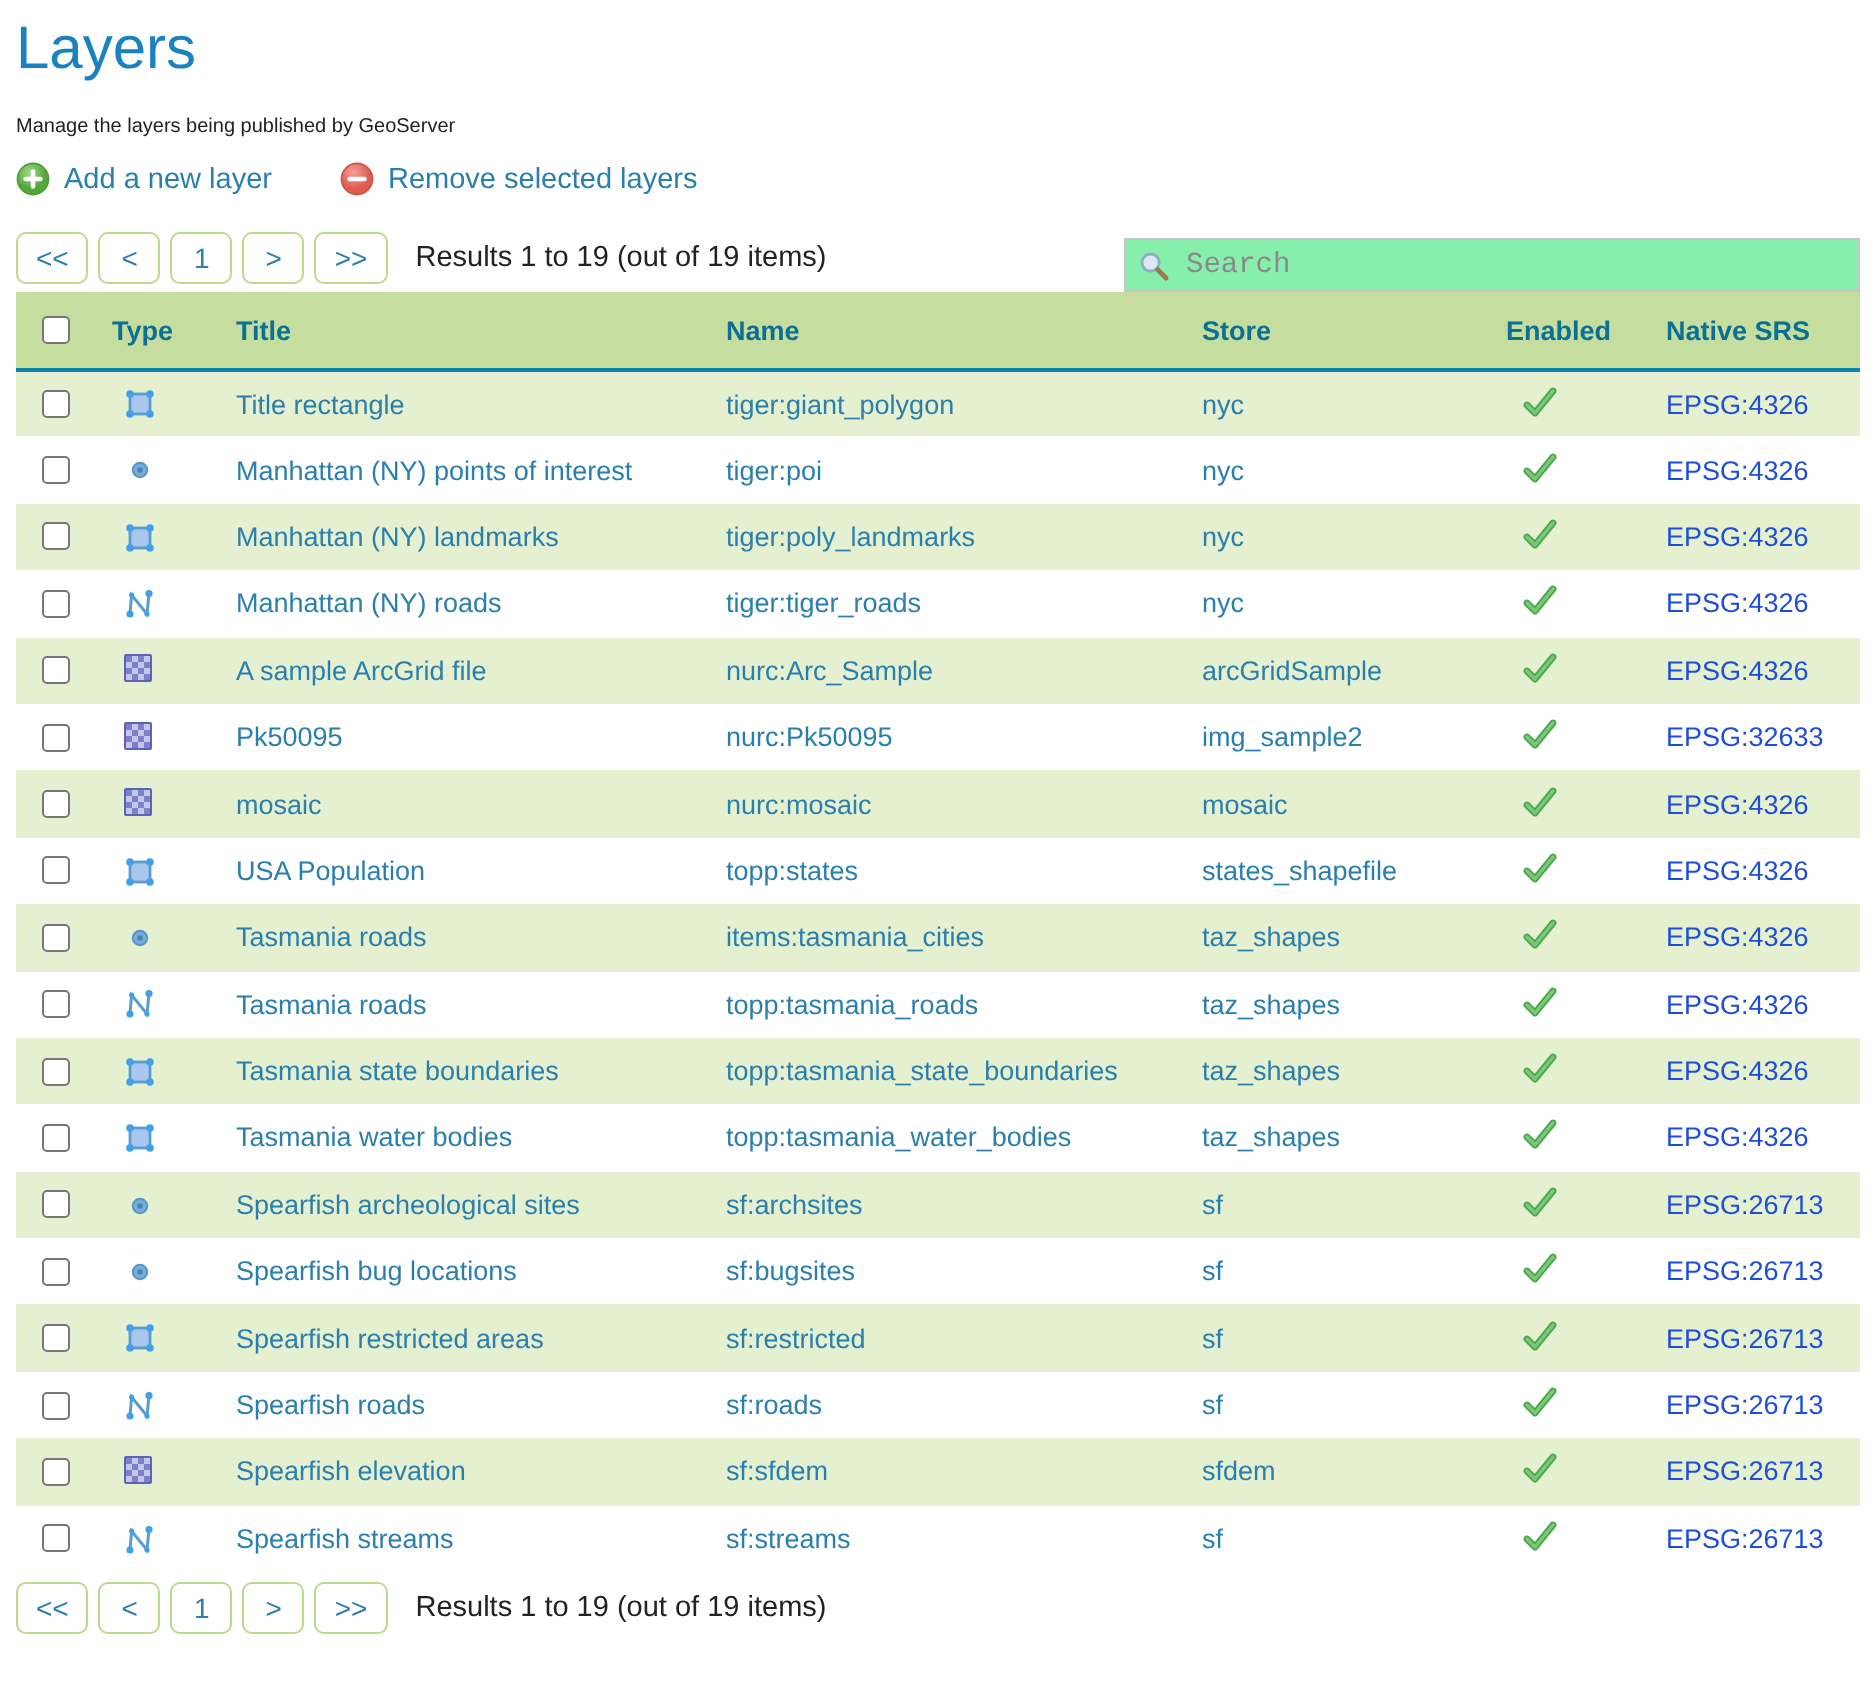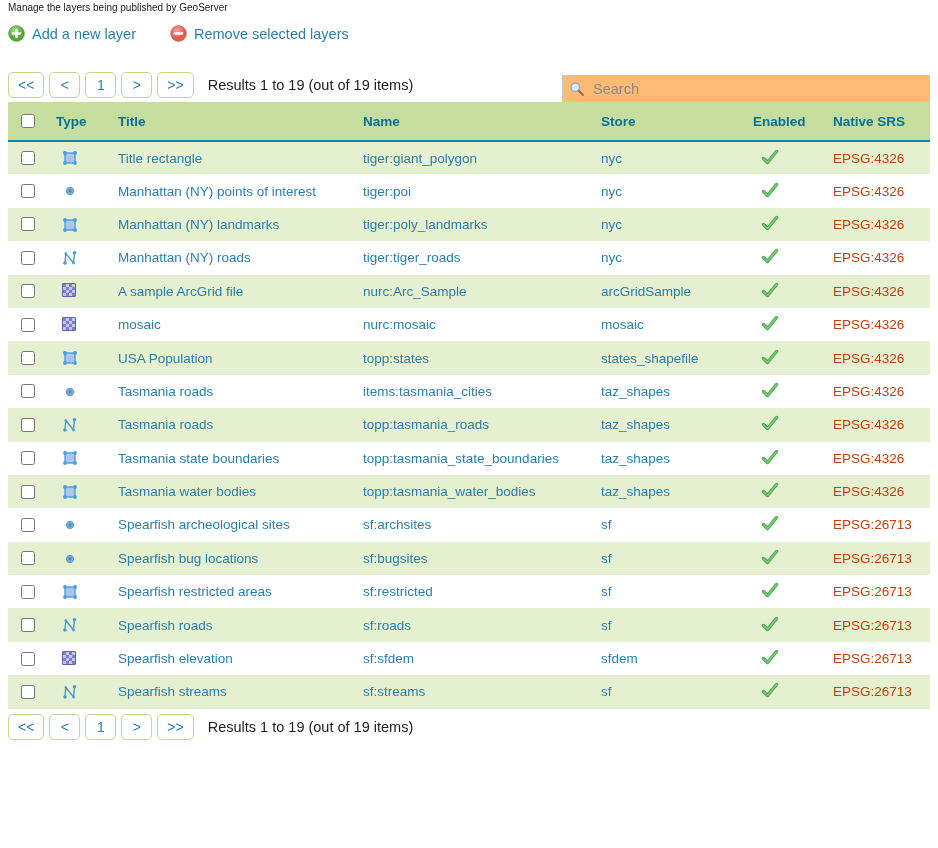--- a/index.html
+++ b/index.html
@@ -13,75 +13,76 @@
     --check-green:#5cb85c;
   }
   *{box-sizing:border-box;}
   body{
     margin:0; background:#fff; color:#222;
     font-family:"Liberation Sans","DejaVu Sans",sans-serif;
   }
   .page{padding:2px 8px 8px; width:938px;}
   h1{color:var(--heading); font-size:30px; font-weight:400; margin:6px 0 16px;}
   .subtitle{font-size:10px; margin:0 0 12px; color:#222;}
-  .actions{display:flex; gap:34px; align-items:center; margin:0 0 28px;}
+  .actions{display:flex; gap:34px; align-items:center; margin:0 0 16px;}
   .action{display:flex; align-items:center; gap:7px; color:var(--link); font-size:14.5px; text-decoration:none; cursor:pointer;}
   .action .icon{display:inline-flex; width:17px; height:17px;}
   .toolbar{display:flex; justify-content:space-between; align-items:flex-end; margin-bottom:0;}
   .pager{display:flex; align-items:center; gap:5px; padding:2px 0 4px;}
   .pbtn{
     min-width:31px; height:26px; padding:0 9px;
     border:1px solid var(--pager-border); border-radius:5px;
     background:#fff; color:var(--link); font-size:14px;
     display:inline-flex; align-items:center; justify-content:center; cursor:pointer;
     font-family:inherit;
   }
   .results{margin-left:9px; font-size:14.5px; color:#222;}
   .searchbox{position:relative; width:368px;}
   .searchbox input{
-    width:100%; height:27px; border:1px solid #c6c6c6; background:#fdba74;
-    padding:0 6px 0 30px; font-size:14.5px; color:#444; outline:none;
+    width:100%; height:27px; border:1px solid #c6c6c6; background:#86efac;
+    padding:0 6px 0 30px; font-size:14.5px; color:#444; outline:none;font-family:Liberation Mono, monospace;
   }
   .searchbox input::placeholder{color:#8a8a8a;}
   .search-icon{position:absolute; left:7px; top:6px; width:16px; height:16px;}
   table{border-collapse:collapse; width:100%; font-size:13.5px; table-layout:fixed;}
   thead th{
     background:var(--header-bg); color:var(--header-text);
     text-align:left; font-weight:bold; font-size:13.5px;
     padding:9px 8px; border-bottom:2px solid var(--header-border);
     cursor:pointer;
     margin-top:44px;
   }
   th.col-check, td.col-check{width:40px; padding-left:9px;}
   col.c-check{width:40px;} col.c-type{width:62px;} col.c-title{width:245px;}
   col.c-name{width:238px;} col.c-store{width:152px;} col.c-enabled{width:80px;}
   tbody td{padding:0 8px; height:33.4px; overflow:hidden; white-space:nowrap;}
   tbody tr:nth-child(odd){background:var(--row-alt);}
   tbody tr:nth-child(even){background:#fff;}
   a.cell-link{color:var(--link); text-decoration:none; cursor:pointer;}
-  td.srs{color:#c2410c;}
+  td.srs{color:#1d4ed8;}
   td.col-type{padding-left:14px;}
   input[type=checkbox]{width:14px; height:14px; cursor:pointer;}
   .ticon{display:inline-flex; width:16px; height:16px; vertical-align:middle;}
   .raster-box{
     display:inline-block; width:14px; height:14px;
     background-color:#7d81cc; border:1px solid #5d62b5; border-radius:1px;
     background-image:
       linear-gradient(45deg, rgba(255,255,255,.55) 25%, transparent 25%, transparent 75%, rgba(255,255,255,.55) 75%),
       linear-gradient(45deg, rgba(255,255,255,.55) 25%, transparent 25%, transparent 75%, rgba(255,255,255,.55) 75%);
     background-size:6px 6px; background-position:0 0,3px 3px;
   }
   .check-icon{display:inline-flex; width:18px; height:16px; margin-left:8px;}
   .bottom-bar{margin-top:3px;}
 </style>
 </head>
 <body>
 
 <div class="page">
 
+  <h1>Layers</h1>
   <p class="subtitle">Manage the layers being published by GeoServer</p>
 
   <div class="actions">
     <a class="action">
       <span class="icon">
         <svg viewBox="0 0 17 17">
             <defs>
               <radialGradient id="gadd" cx="40%" cy="30%">
                 <stop offset="0%" stop-color="#a5d98a"></stop>
                 <stop offset="100%" stop-color="#52a838"></stop>
@@ -251,20 +252,36 @@
                 <path d="M2.5 9.5 L6.5 13.5 L15.5 2.5" fill="none" stroke="#79c979" stroke-width="1.6" stroke-linecap="round" stroke-linejoin="round"></path>
               </svg>
             </span></td>
     <td class="srs">EPSG:4326</td>
   </tr>
         <tr>
     <td class="col-check"><input type="checkbox" style=""></td>
     <td class="col-type"><span class="ticon">
               <span class="raster-box"></span>
             </span></td>
+    <td><a class="cell-link">Pk50095</a></td>
+    <td><a class="cell-link">nurc:Pk50095</a></td>
+    <td><a class="cell-link">img_sample2</a></td>
+    <td><span class="check-icon">
+              <svg viewBox="0 0 18 16">
+                <path d="M2.5 9.5 L6.5 13.5 L15.5 2.5" fill="none" stroke="#4ca64c" stroke-width="3.4" stroke-linecap="round" stroke-linejoin="round"></path>
+                <path d="M2.5 9.5 L6.5 13.5 L15.5 2.5" fill="none" stroke="#79c979" stroke-width="1.6" stroke-linecap="round" stroke-linejoin="round"></path>
+              </svg>
+            </span></td>
+    <td class="srs">EPSG:32633</td>
+  </tr>
+        <tr>
+    <td class="col-check"><input type="checkbox" style=""></td>
+    <td class="col-type"><span class="ticon">
+              <span class="raster-box"></span>
+            </span></td>
     <td><a class="cell-link">mosaic</a></td>
     <td><a class="cell-link">nurc:mosaic</a></td>
     <td><a class="cell-link">mosaic</a></td>
     <td><span class="check-icon">
               <svg viewBox="0 0 18 16">
                 <path d="M2.5 9.5 L6.5 13.5 L15.5 2.5" fill="none" stroke="#4ca64c" stroke-width="3.4" stroke-linecap="round" stroke-linejoin="round"></path>
                 <path d="M2.5 9.5 L6.5 13.5 L15.5 2.5" fill="none" stroke="#79c979" stroke-width="1.6" stroke-linecap="round" stroke-linejoin="round"></path>
               </svg>
             </span></td>
     <td class="srs">EPSG:4326</td>

